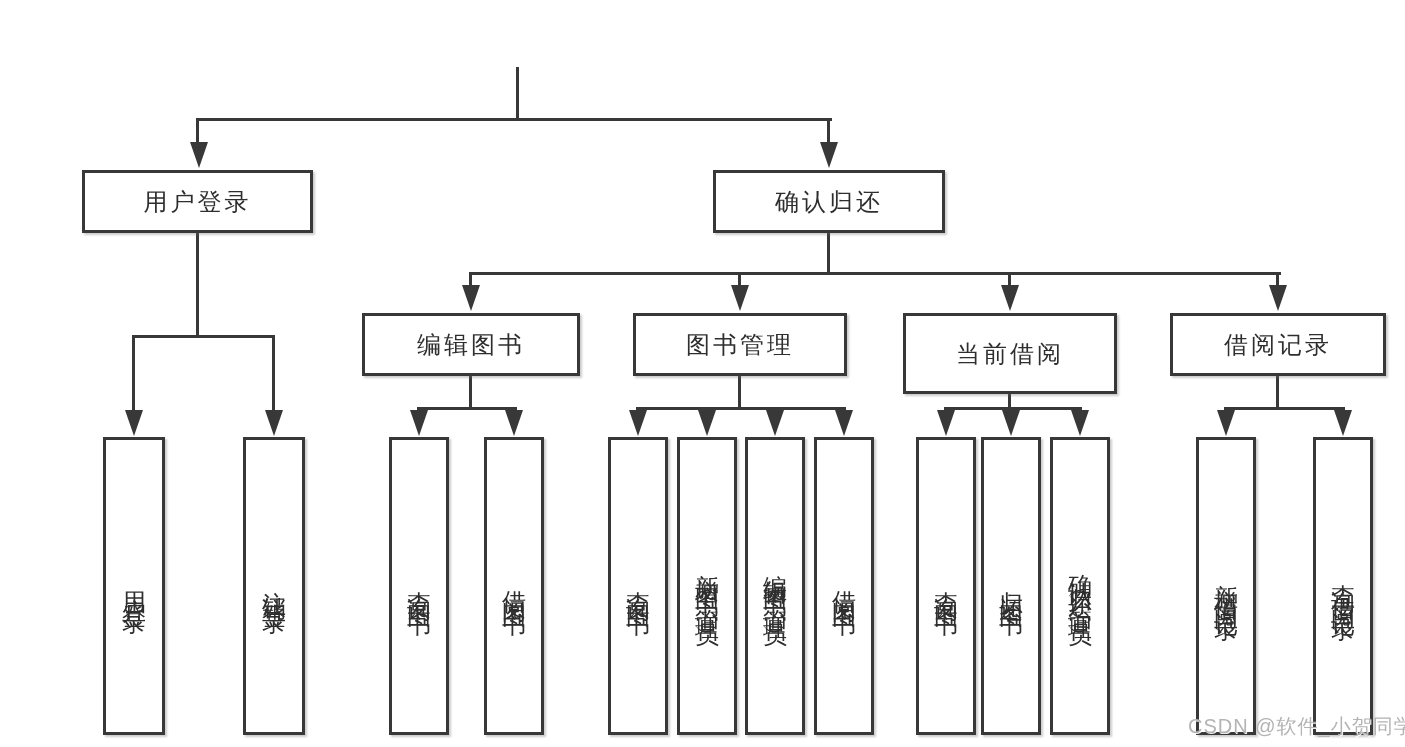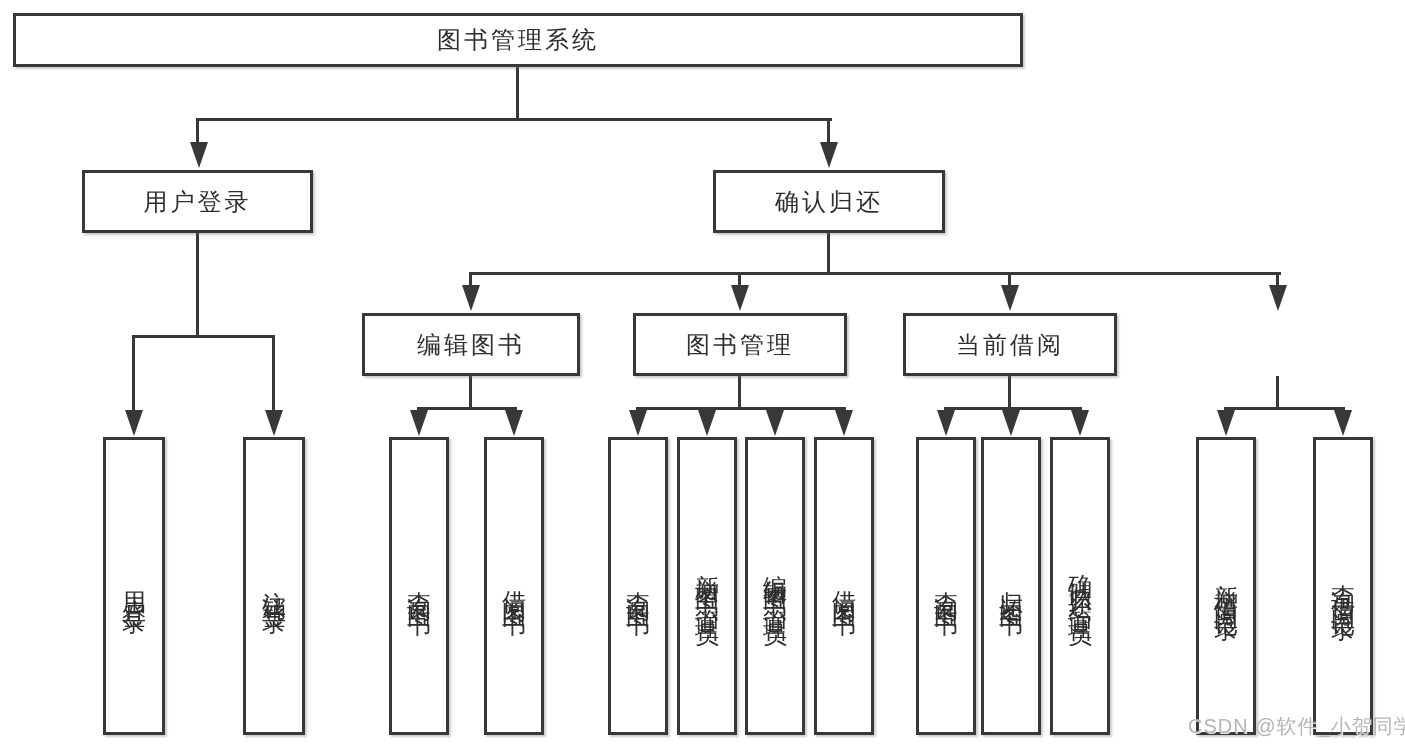--- a/index.html
+++ b/index.html
@@ -115,39 +115,39 @@
   <div class="arr" style="left:629px;top:410px;"></div>
   <div class="arr" style="left:698px;top:410px;"></div>
   <div class="arr" style="left:766px;top:410px;"></div>
   <div class="arr" style="left:835px;top:410px;"></div>
   <div class="arr" style="left:937px;top:410px;"></div>
   <div class="arr" style="left:1002px;top:410px;"></div>
   <div class="arr" style="left:1071px;top:410px;"></div>
   <div class="arr" style="left:1217px;top:410px;"></div>
   <div class="arr" style="left:1334px;top:410px;"></div>
 
-  <div class="box hbox" style="left:13px;top:13px;width:1010px;height:54px;">
-    <span>图书管理系统</span>
-  </div>
 
   <div class="box hbox" style="left:82px;top:170px;width:231px;height:63px;">
     <span>用户登录</span>
   </div>
   <div class="box hbox" style="left:713px;top:170px;width:232px;height:63px;">
     <span>确认归还</span>
   </div>
 
   <div class="box hbox" style="left:362px;top:313px;width:218px;height:63px;">
     <span>编辑图书</span>
   </div>
   <div class="box hbox" style="left:633px;top:313px;width:214px;height:63px;">
     <span>图书管理</span>
   </div>
-  <div class="box hbox" style="left:903px;top:313px;width:214px;height:63px;">
+  <div class="box hbox" style="left:903px;top:313px;width:214px;height:81px;">
     <span>当前借阅</span>
+  </div>
+  <div class="box hbox" style="left:1170px;top:313px;width:216px;height:63px;">
+    <span>借阅记录</span>
   </div>
 
   <div class="box vbox" style="left:103px;top:437px;width:62px;height:298px;">
     <span>用户登录</span>
   </div>
   <div class="box vbox" style="left:243px;top:437px;width:62px;height:298px;">
     <span>注销登录</span>
   </div>
 
   <div class="box vbox" style="left:389px;top:437px;width:60px;height:298px;">

